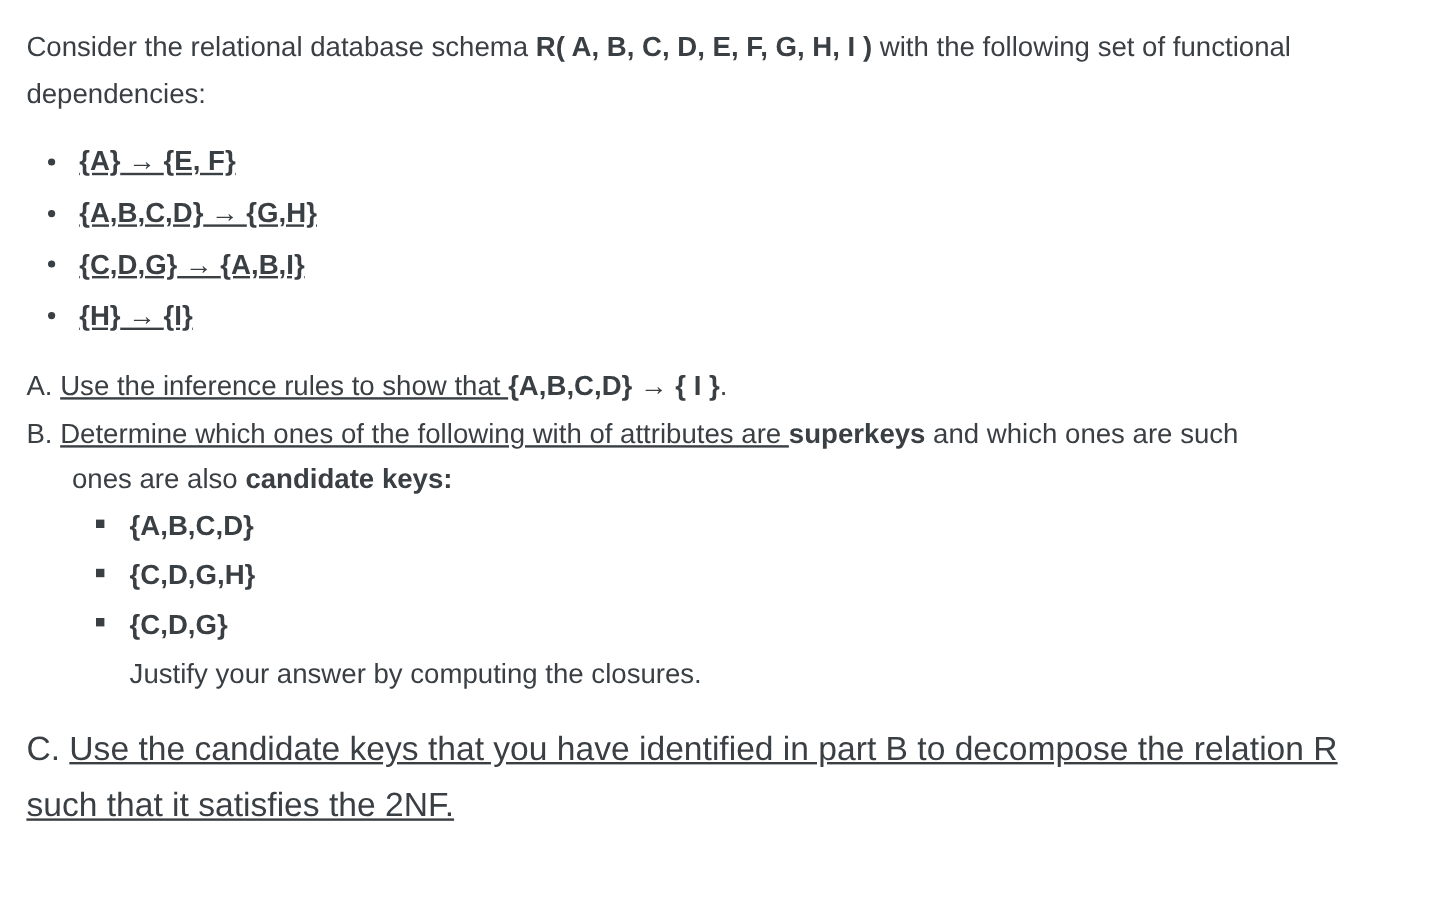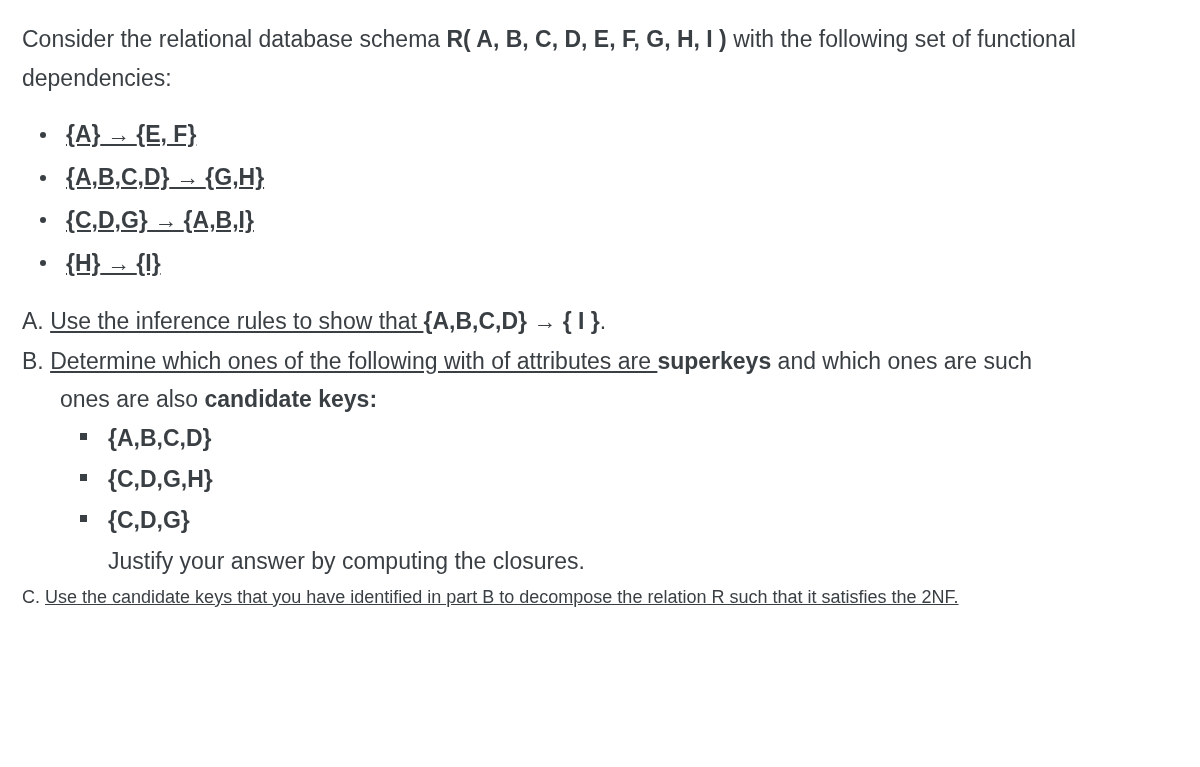--- a/index.html
+++ b/index.html
@@ -89,24 +89,25 @@
       left: 2px;
       top: 0.58em;
       width: 7px;
       height: 7px;
       background: #3a3f44;
     }
     .justify-line {
       padding-left: 86px;
       font-weight: 400;
       line-height: 1.7;
+      margin-bottom: 18px;
     }
     .part-c {
       line-height: 1.7;
-      font-size: 18px;
+      font-size: 28px;
     }
   </style>
 </head>
 <body>
 
 <div class="intro">
   <span>Consider the relational database schema </span><span class="bold">R( A, B, C, D, E, F, G, H, I )</span><span> with the following set of functional dependencies:</span>
 </div>
 
 <ul class="bullet-list">

